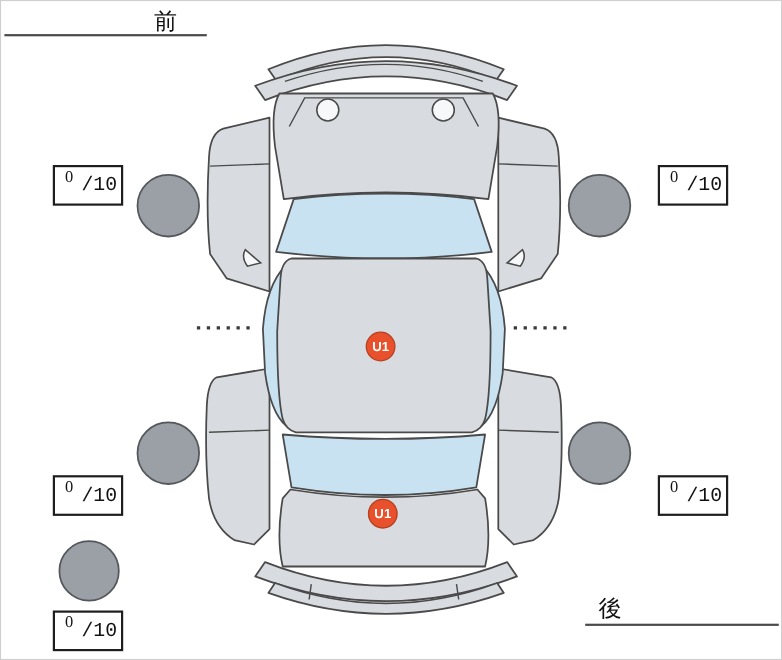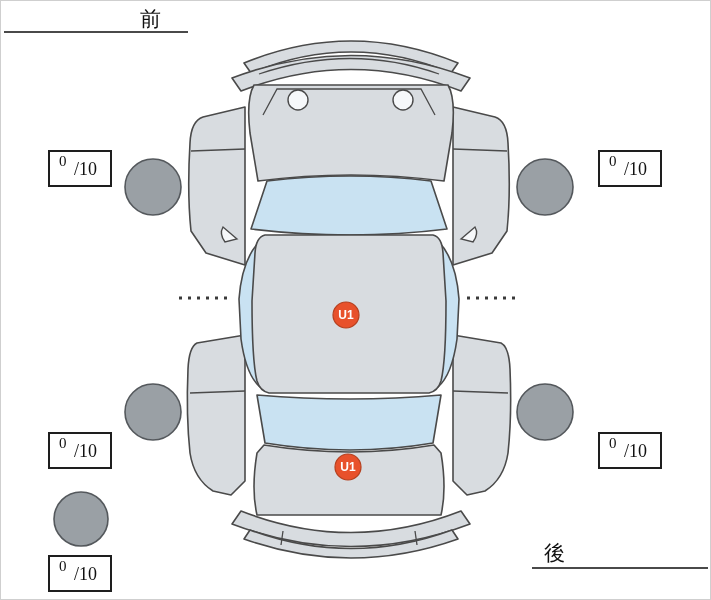--- a/index.html
+++ b/index.html
@@ -37,21 +37,21 @@
   .marker-circle{fill:var(--marker,#e8512b);stroke:#b5401f;stroke-width:1.2;}
   .marker-text{fill:#ffffff;font:bold 12px "Liberation Sans",sans-serif;}
 
   .score-box{
     position:absolute;width:64px;height:37px;
     background:#ffffff;border:2px solid #1e1e1e;
     box-sizing:border-box;
     font-family:"Liberation Serif", serif;color:#111;
   }
   .score-num{position:absolute;left:9px;top:1px;font-size:15px;}
-  .score-den{position:absolute;left:24px;top:7px;font-size:18px;}
+  .score-den{position:absolute;left:24px;top:7px;font-size:18px;font-family:Liberation Mono, monospace;}
 </style>
 </head>
 <body>
 
 <div class="stage">
 
   <div class="dir-label front">前</div>
   <div class="dir-line front-line"></div>
   <div class="dir-label rear">後</div>
   <div class="dir-line rear-line"></div>

